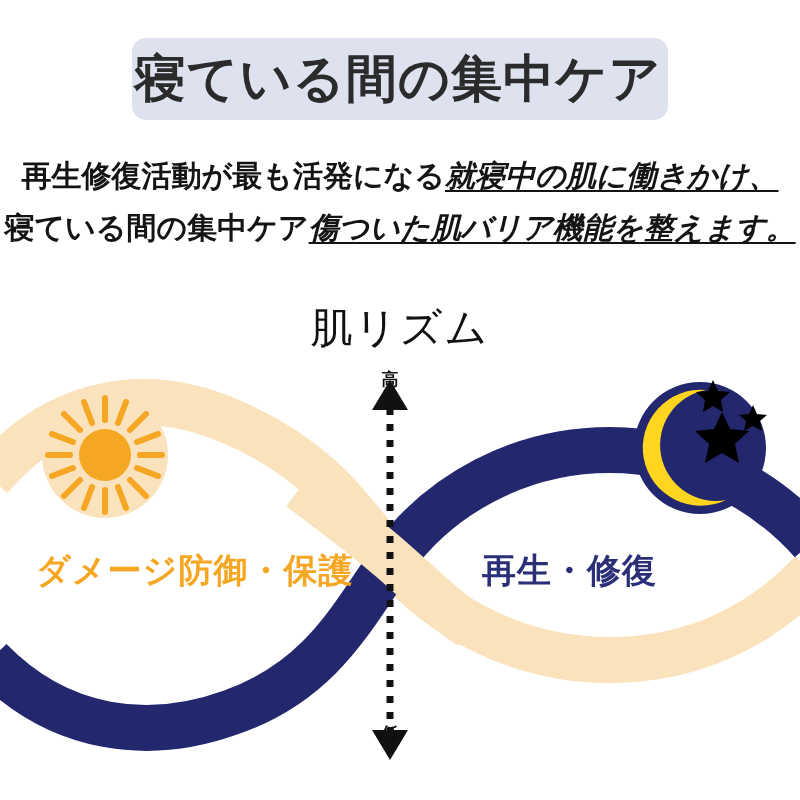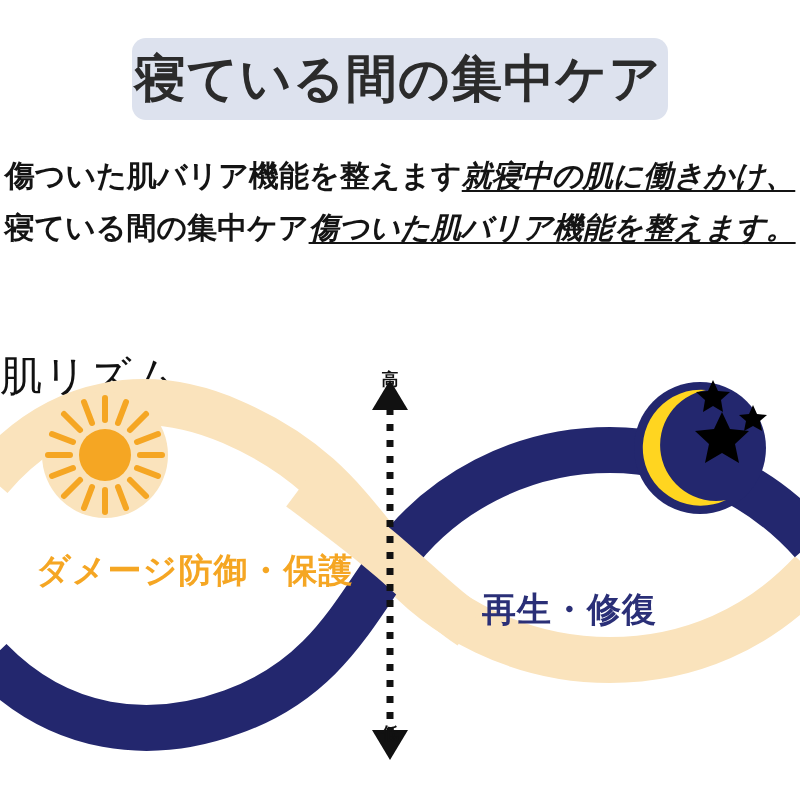--- a/index.html
+++ b/index.html
@@ -73,26 +73,26 @@
     text-underline-offset: 4px;
     font-style: italic;
   }
 
   
   .chart-heading {
     position: absolute;
     left: 0;
     top: 300px;
     width: 800px;
+    text-align: center;
     font-family: "Liberation Sans", "DejaVu Sans", sans-serif;
     font-size: 42px;
     font-weight: 400;
     color: #111111;
     letter-spacing: 2px;
-    margin-top: 48px;
   }
 
   .chart-stage {
     position: absolute;
     left: 0;
     top: 360px;
     width: 800px;
     height: 420px;
   }
   .chart-stage svg {
@@ -121,33 +121,32 @@
   }
   .phase-label.day {
     left: 36px;
     top: 548px;
     color: #f5a623;
   }
   .phase-label.night {
     left: 482px;
     top: 548px;
     color: #2a2f77;
-    margin-top: 39px;
   }
 </style>
 </head>
 <body>
 
 <div id="page">
 
   <div class="title-banner"></div>
   <div class="title-text">寝ている間の集中ケア</div>
 
   <div class="body-copy">
-    <span class="copy-line"><span>傷ついた肌バリア機能を整えます</span><span class="u">就寝中の肌に働きかけ、</span></span>
+    <span class="copy-line"><span>再生修復活動が最も活発になる</span><span class="u">就寝中の肌に働きかけ、</span></span>
     <span class="copy-line"><span>寝ている間の集中ケア</span><span class="u">傷ついた肌バリア機能を整えます。</span></span>
   </div>
 
   <div class="chart-heading">肌リズム</div>
 
   <div class="chart-stage">
     <svg width="800" height="420" viewBox="0 0 800 420" xmlns="http://www.w3.org/2000/svg">
 
       <path d="M -10,118 C 60,36 150,26 232,62 C 320,100 350,150 392,200
                C 440,258 520,300 610,300 C 690,300 760,268 812,212" fill="none" stroke="#fae3bc" stroke-width="46" stroke-linecap="butt"></path>

